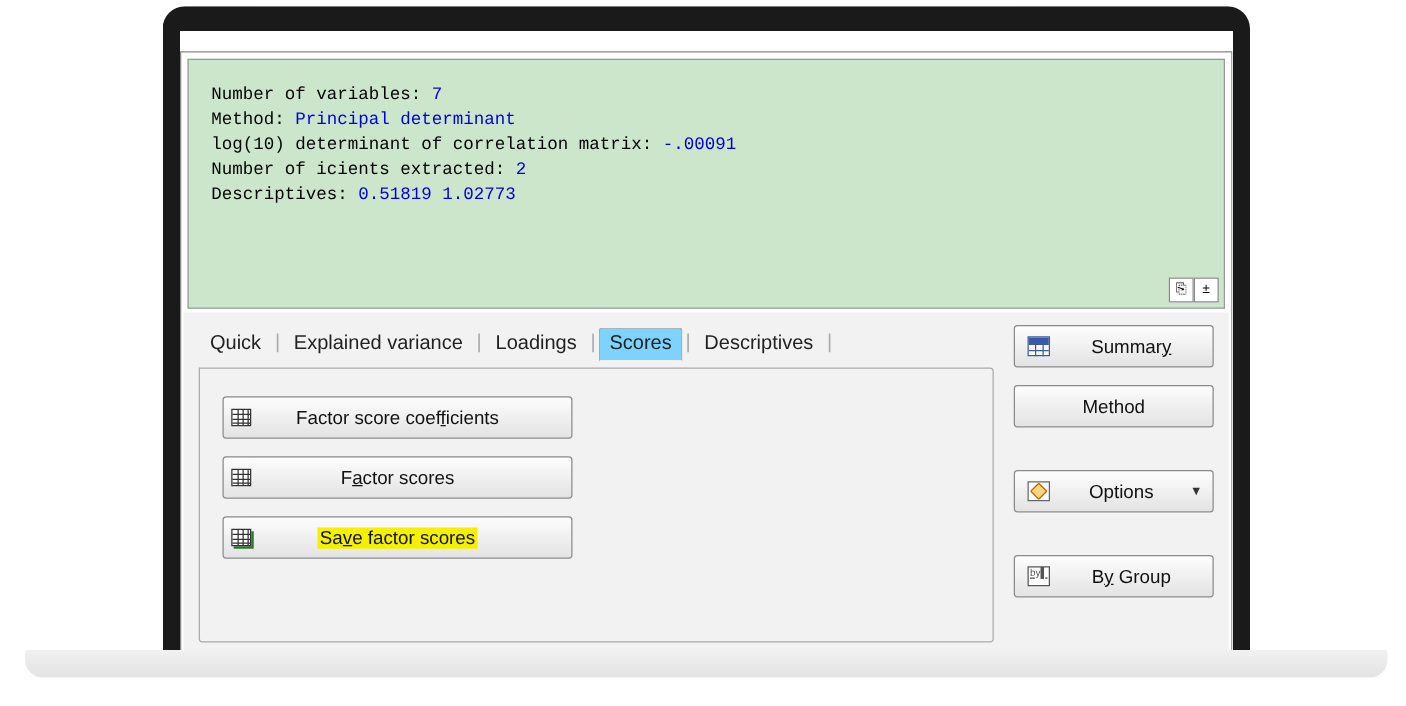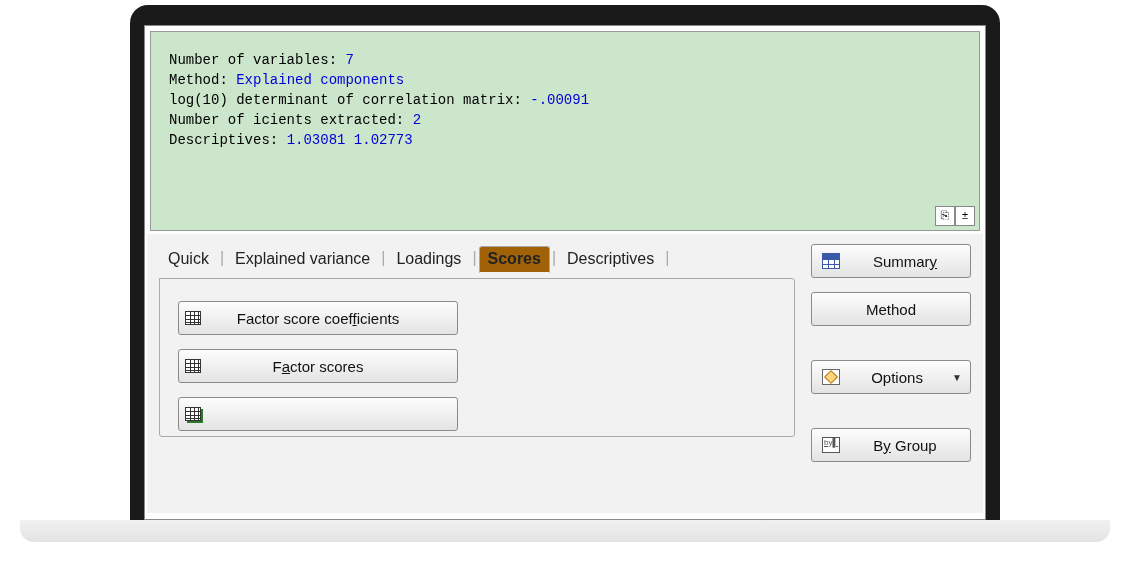--- a/index.html
+++ b/index.html
@@ -24,20 +24,21 @@
     border-radius: 18px 18px 0 0;
     background: #fff;
     overflow: hidden;
   }
   .laptop-inner {
     width: 100%;
     height: 100%;
     background: #fefefe;
     border: 1px solid #888;
     padding: 2px;
+    margin-top: 16px;
   }
   .laptop-base {
     position: absolute;
     left: 20px;
     top: 520px;
     width: 1090px;
     height: 22px;
     background: linear-gradient(to bottom, #f1f1f1, #e3e3e3);
     border-radius: 2px 2px 14px 14px;
   }
@@ -93,33 +94,32 @@
     padding: 3px 8px 4px 8px;
     border: 1px solid transparent;
     border-bottom: none;
     cursor: pointer;
     position: relative;
     top: 1px;
     display: flex;
     align-items: center;
   }
   .tab.active {
-    background: #a16207;
+    background: #7dd3fc;
     border: 1px solid #aaa;
     border-bottom: 1px solid #f2f2f2;
     border-radius: 3px 3px 0 0;
-    font-weight: bold;
   }
   .tab-sep { color:#aaa; padding:0 2px; }
   .tab-content {
     border: 1px solid #aaa;
     border-radius: 0 3px 3px 3px;
     padding: 22px 18px;
     background: #f2f2f2;
-    height: 159px;
+    height: 220px;
   }
   .std-btn {
     display: flex;
     align-items: center;
     width: 280px;
     height: 34px;
     background: linear-gradient(to bottom, #fdfdfd, #e3e3e3);
     border: 1px solid #8a8a8a;
     border-radius: 3px;
     font-size: 15px;
@@ -216,30 +216,30 @@
 <body>
 
 <div class="laptop-frame">
   <div class="laptop-inner">
 
     <div class="output-panel">
       <div class="row">
         <span>Number of variables: </span><span class="blue">7</span>
       </div>
       <div class="row">
-        <span>Method: </span><span class="blue">Explained components</span>
+        <span>Method: </span><span class="blue">Principal determinant</span>
       </div>
       <div class="row">
         <span>log(10) determinant of correlation matrix: </span><span class="blue">-.00091</span>
       </div>
       <div class="row">
         <span>Number of icients extracted: </span><span class="blue">2</span>
       </div>
       <div class="row">
-        <span>Descriptives: </span><span class="blue">1.03081  1.02773</span>
+        <span>Descriptives: </span><span class="blue">0.51819  1.02773</span>
       </div>
       <div class="output-icons">
         <div class="ibtn">
             <span>⎘</span>
           </div>
         <div class="ibtn">
             <span>±</span>
           </div>
       </div>
     </div>
@@ -280,20 +280,21 @@
           <button class="std-btn">
             <span class="btn-icon">
                 <span class="grid-icon"></span>
               </span>
             <span class="btn-label">F<u>a</u>ctor scores</span>
           </button>
           <button class="std-btn">
             <span class="btn-icon">
                 <span class="grid-icon save"></span>
               </span>
+            <span class="btn-label"><span class="highlight">Sa<u>v</u>e factor scores</span></span>
           </button>
         </div>
 
       </div>
 
       <div class="right-col">
         <button class="side-btn">
           <span class="sicon">
               <span class="summ-icon"></span>
             </span>

